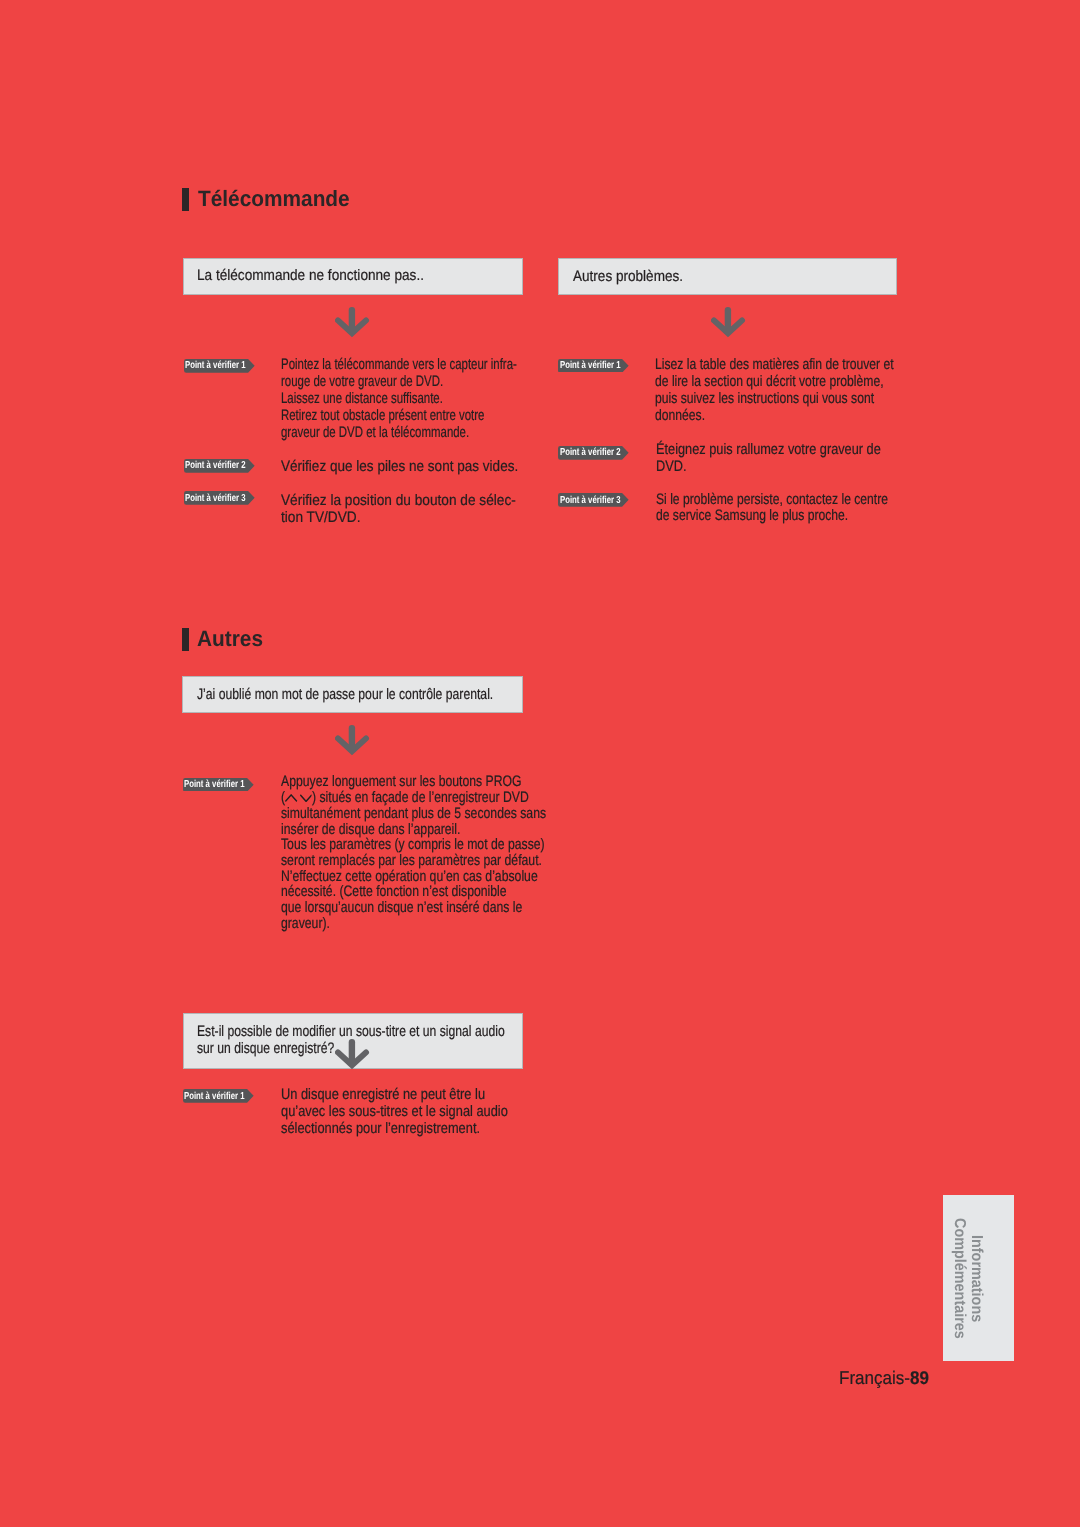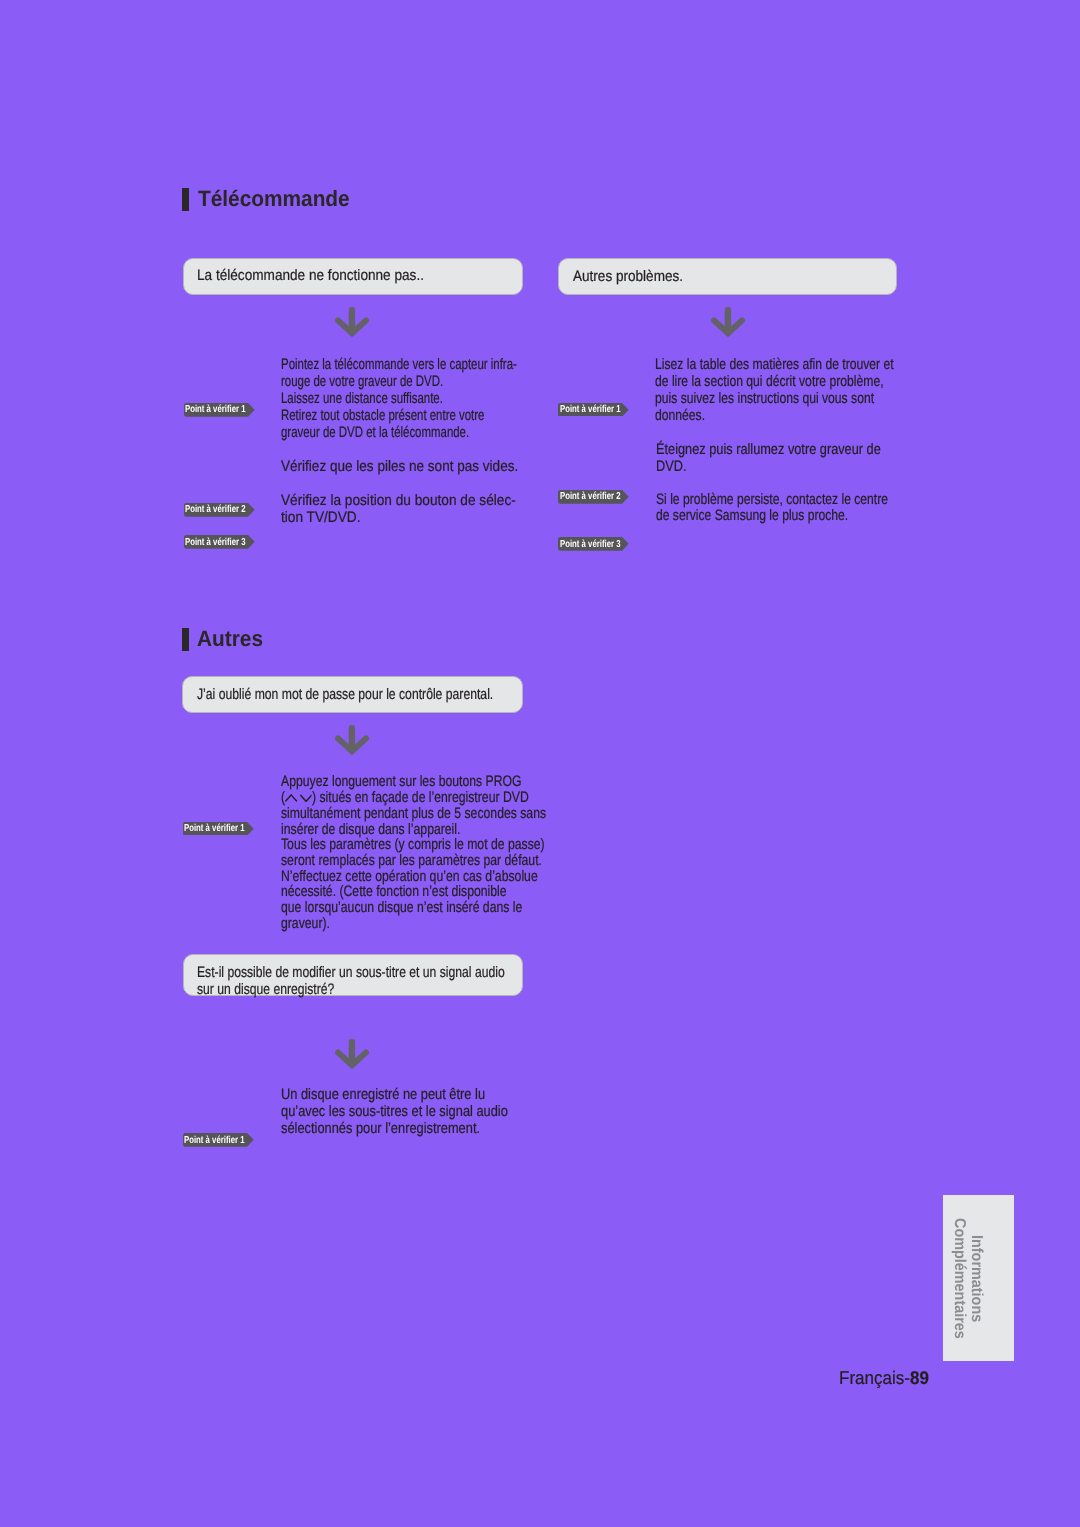--- a/index.html
+++ b/index.html
@@ -1,37 +1,37 @@
 <!DOCTYPE html>
 <html><head>
 <meta charset="utf-8">
 <style>
   html,body{margin:0;padding:0;}
   body{width:1080px;height:1527px;background:#ffffff;overflow:hidden;
        font-family:"Liberation Sans",sans-serif;color:#231f20;
        -webkit-font-smoothing:antialiased;text-rendering:geometricPrecision;}
-  .page{position:relative;width:1080px;height:1527px;background:#8b5cf6;will-change:opacity;}
+  .page{position:relative;width:1080px;height:1527px;background:#ef4444;will-change:opacity;}
 
   .sec-head{position:absolute;}
   .sec-head .bar{position:absolute;left:0;top:0;width:7.4px;height:23px;background:#2b2627;}
   .sec-head .txt{position:absolute;font-size:22.2px;font-weight:bold;
                  line-height:24px;white-space:pre;color:#2b2627;
                  transform:scaleX(.939);transform-origin:0 0;will-change:opacity;}
 
   .qbox{position:absolute;box-sizing:border-box;background:#e5e6e7;
-        border:1.2px solid #b4b6b8;border-radius:10px;text-decoration:underline;}
+        border:1.2px solid #b4b6b8;border-radius:0;text-decoration:underline;}
 
   .tl{position:absolute;font-size:15.2px;line-height:15.7px;color:#231f20;
       white-space:pre;transform-origin:0 0;will-change:opacity;
       -webkit-text-stroke:0.22px #231f20;}
 
   .arrow{position:absolute;}
   .arrow svg{display:block;}
 
-  .badge{position:absolute;margin-top:44px;}
+  .badge{position:absolute;}
   .badge svg{display:block;}
   .badge .bt{position:absolute;left:1.45px;top:1.35px;color:#ffffff;font-weight:bold;
              font-size:10.2px;line-height:12.4px;white-space:pre;
              transform:scaleX(.763);transform-origin:0 0;will-change:opacity;}
 
   .sidetab{position:absolute;background:#e5e7e9;}
   .sidetab .vt{position:absolute;font-weight:bold;font-size:15.9px;line-height:15.9px;
                white-space:pre;transform-origin:0 0;will-change:opacity;}
 
   .chev{display:inline-block;width:16.7px;height:8.1px;position:relative;top:0.35px;}
@@ -56,21 +56,21 @@
   </div>
   <div class="qbox" style="left:182.6px;top:258px;width:340px;height:37px">
       <span class="tl" style="left:13.8px;top:8.98px;transform:scaleX(0.896)">La télécommande ne fonctionne pas..</span>
     </div>
   <div class="qbox" style="left:182.1px;top:676px;width:340.5px;height:37.3px">
       <span class="tl" style="left:14.2px;top:9.78px;transform:scaleX(0.803)">J’ai oublié mon mot de passe pour le contrôle parental.</span>
     </div>
   <div class="qbox" style="left:558.3px;top:258px;width:338.5px;height:37px">
       <span class="tl" style="left:13.4px;top:10.18px;transform:scaleX(0.893)">Autres problèmes.</span>
     </div>
-  <div class="qbox" style="left:182.6px;top:954px;width:340px;height:42px">
+  <div class="qbox" style="left:182.6px;top:1013px;width:340px;height:56px">
       <span class="tl" style="left:13.8px;top:10.18px;transform:scaleX(0.801)">Est-il possible de modifier un sous-titre et un signal audio</span>
       <span class="tl" style="left:13.8px;top:26.98px;transform:scaleX(0.801)">sur un disque enregistré?</span>
     </div>
   <div class="arrow" style="left:335.4px;top:307px">
       <svg width="36" height="32" viewBox="0 0 36 32" aria-hidden="true">
         <path d="M2.95 13.4 L17.0 26.2 L31.05 13.4" fill="none" stroke="#636366" stroke-width="5.9" stroke-linecap="round" stroke-linejoin="miter" stroke-miterlimit="10"></path>
         <path d="M13.7 3.2 a3.2 3.2 0 0 1 6.4 0 L20.1 22 L13.7 22 Z" fill="#636366"></path>
       </svg>
     </div>
   <div class="arrow" style="left:711.1px;top:306.9px">

